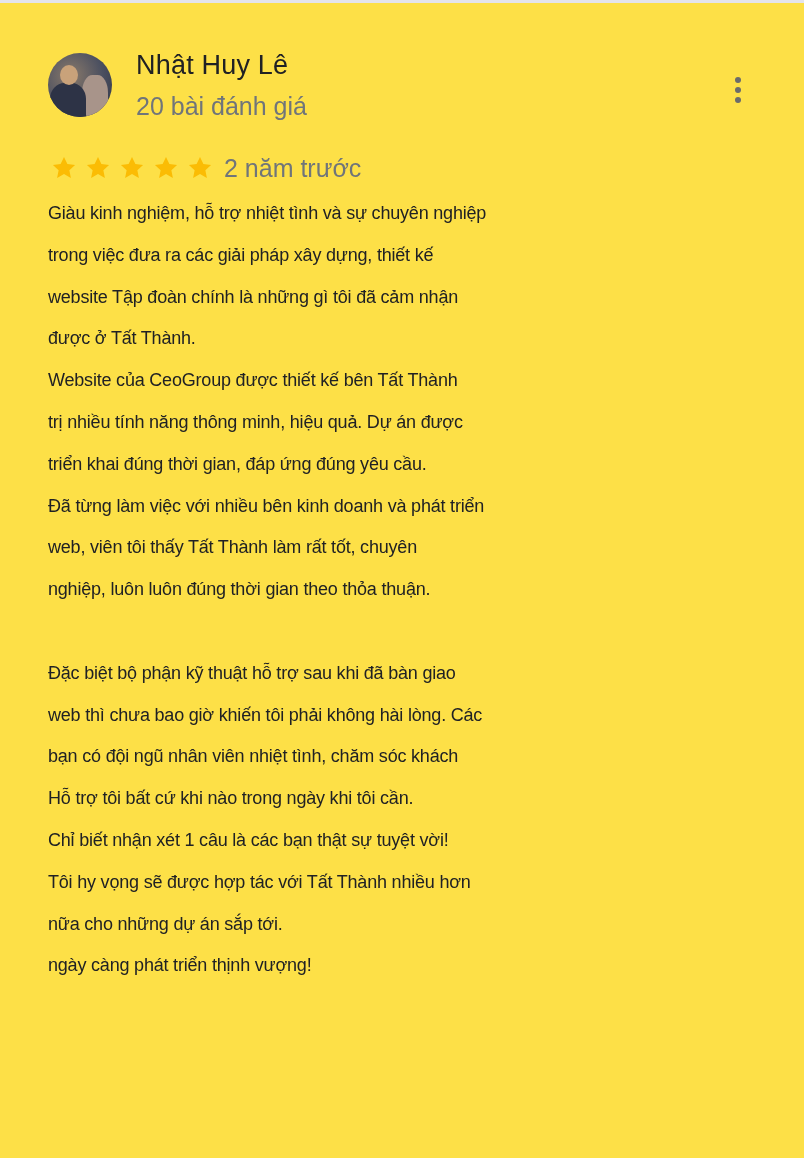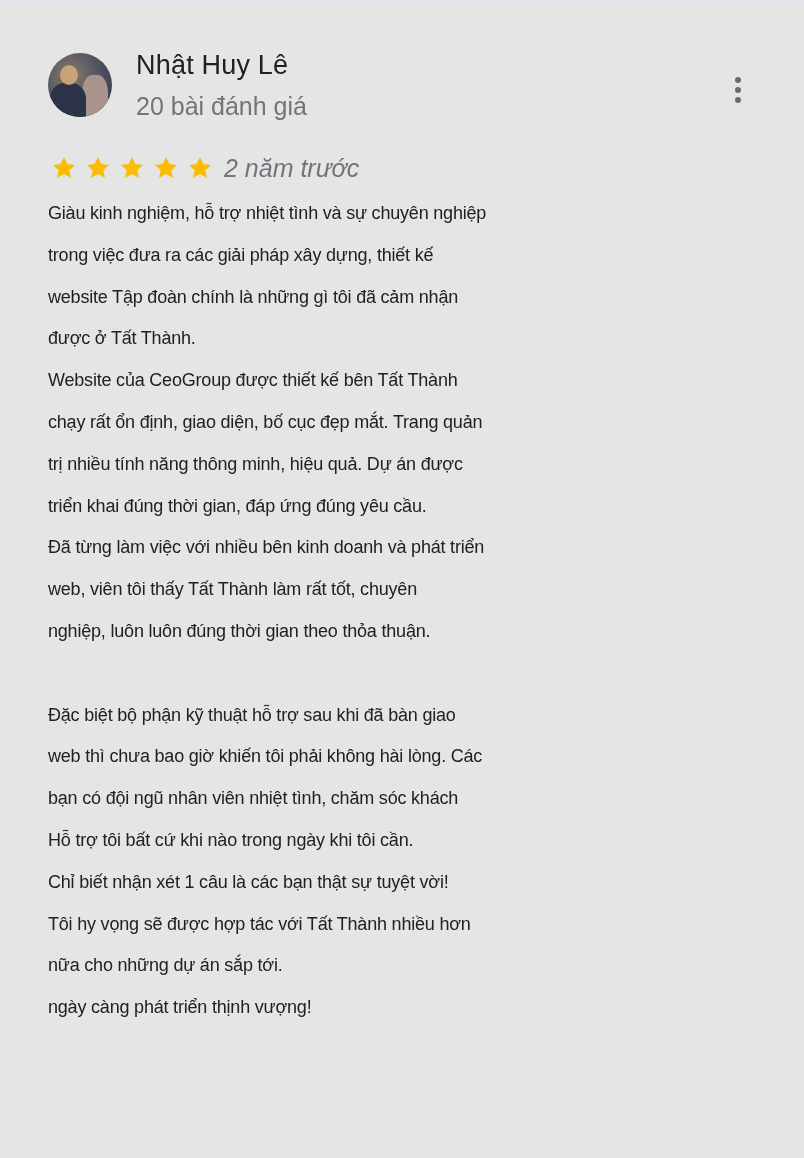--- a/index.html
+++ b/index.html
@@ -20,21 +20,21 @@
       left: 0; top: 0;
       width: 804px;
       height: 3px;
       background: #e4e4ec;
     }
     .review-card {
       position: absolute;
       left: 0; top: 3px;
       width: 804px;
       height: 1155px;
-      background: #e5e5e5;
+      background: #fde047;
     }
     .header {
       position: absolute;
       left: 48px;
       top: 47px;
       height: 70px;
       display: flex;
       align-items: center;
     }
     .avatar {
@@ -103,21 +103,20 @@
       border-radius: 50%;
       background: #6b6b6b;
     }
     .rating-row {
       position: absolute;
       left: 50px;
       top: 147px;
       display: flex;
       align-items: center;
       height: 36px;
-      font-style: italic;
     }
     .stars {
       display: flex;
       gap: 6px;
     }
     .star {
       width: 28px;
       height: 28px;
     }
     .time-ago {
@@ -191,21 +190,20 @@
     </div>
     <span class="time-ago">2 năm trước</span>
   </div>
 
   <div class="review-text">
     <span class="line">Giàu kinh nghiệm, hỗ trợ nhiệt tình và sự chuyên nghiệp</span>
     <span class="line">trong việc đưa ra các giải pháp xây dựng, thiết kế</span>
     <span class="line">website Tập đoàn chính là những gì tôi đã cảm nhận</span>
     <span class="line">được ở Tất Thành.</span>
     <span class="line">Website của CeoGroup được thiết kế bên Tất Thành</span>
-    <span class="line">chạy rất ổn định, giao diện, bố cục đẹp mắt. Trang quản</span>
     <span class="line">trị nhiều tính năng thông minh, hiệu quả. Dự án được</span>
     <span class="line">triển khai đúng thời gian, đáp ứng đúng yêu cầu.</span>
     <span class="line">Đã từng làm việc với nhiều bên kinh doanh và phát triển</span>
     <span class="line">web, viên tôi thấy Tất Thành làm rất tốt, chuyên</span>
     <span class="line">nghiệp, luôn luôn đúng thời gian theo thỏa thuận.</span>
     <span class="blank"></span>
     <span class="line">Đặc biệt bộ phận kỹ thuật hỗ trợ sau khi đã bàn giao</span>
     <span class="line">web thì chưa bao giờ khiến tôi phải không hài lòng. Các</span>
     <span class="line">bạn có đội ngũ nhân viên nhiệt tình, chăm sóc khách</span>
     <span class="line">Hỗ trợ tôi bất cứ khi nào trong ngày khi tôi cần.</span>

